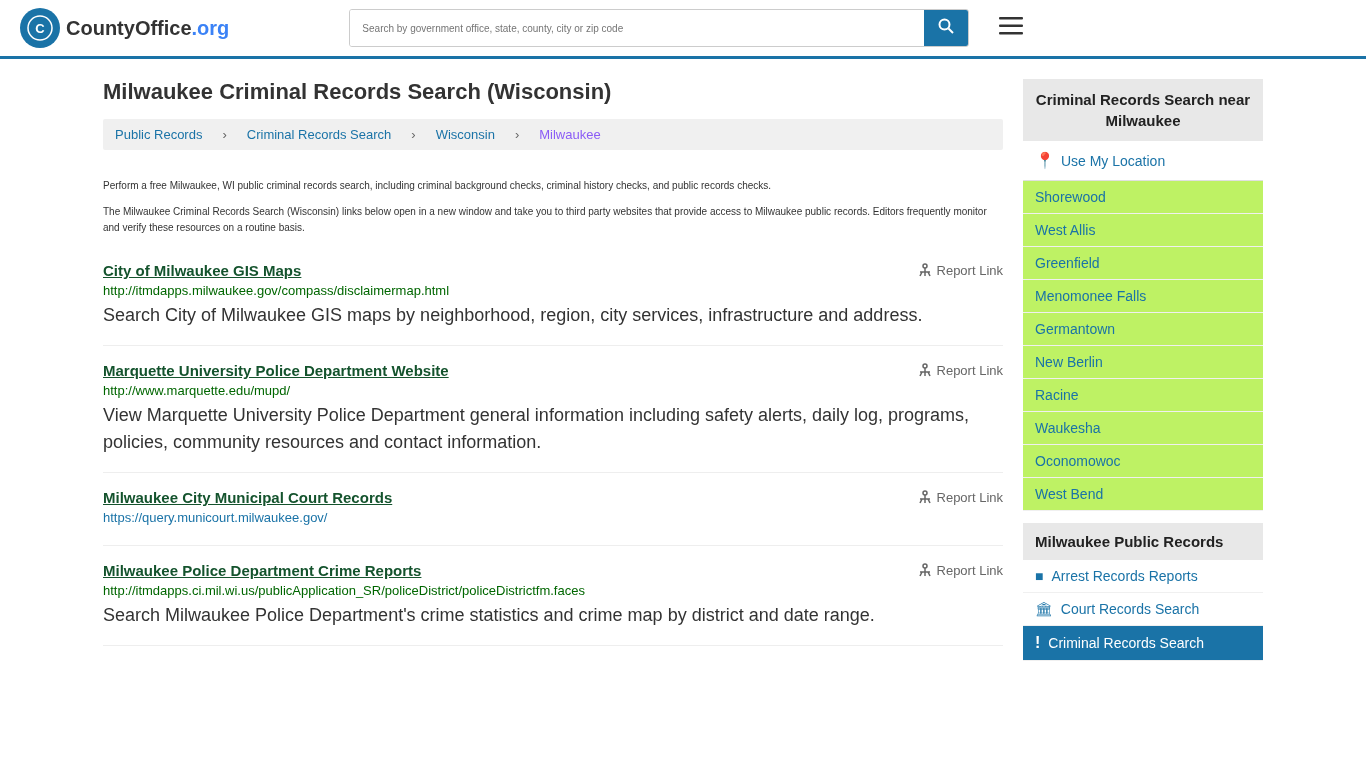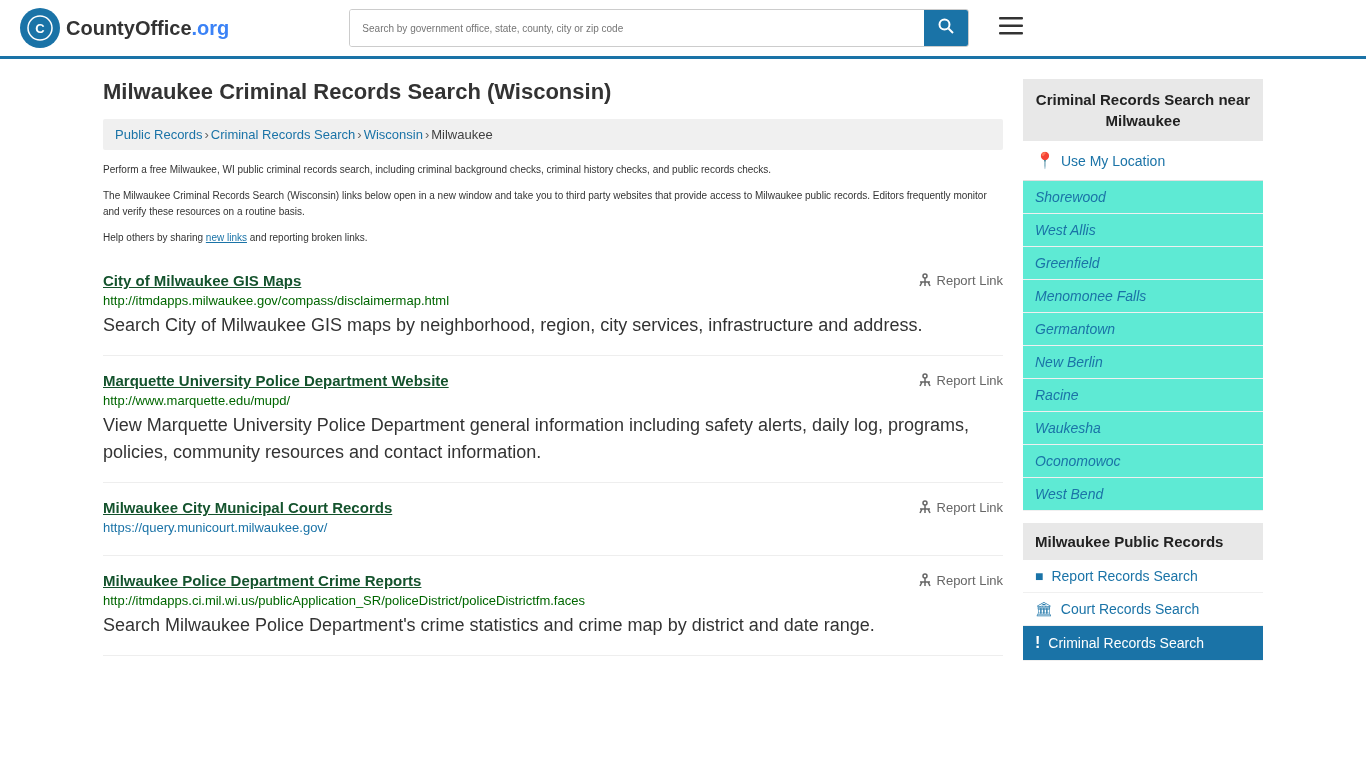--- a/index.html
+++ b/index.html
@@ -95,33 +95,33 @@
       color: #333;
       margin-bottom: 14px;
     }
 
     
     #breadcrumb {
       background: #f0f0f0;
       padding: 8px 12px;
       border-radius: 2px;
       font-size: 13px;
-      margin-bottom: 12px;
-      display: flex;
-      align-items: center;
-      gap: 0;
+      margin-bottom: 28px;
+      display: flex;
+      align-items: center;
+      gap: 18px;
       flex-wrap: wrap;
     }
     .breadcrumb-link {
       color: #1a73a7;
       text-decoration: none;
       cursor: pointer;
     }
     .breadcrumb-sep { color: #666; margin: 0 2px; }
-    .breadcrumb-current { color: #404040; }
+    .breadcrumb-current { color: #8b5cf6; }
 
     
     #description p {
       font-size: 10px;
       color: #333;
       line-height: 1.6;
       margin-bottom: 10px;
     }
     #description a { color: #1a73a7; text-decoration: underline; }
 
@@ -186,22 +186,21 @@
       align-items: center;
       gap: 6px;
       color: #1a73a7;
       cursor: pointer;
       font-size: 14px;
       border-bottom: 1px solid #e0e0e0;
       background: #fff;
     }
     .sidebar-link-list {
       list-style: none;
-      background: #5eead4;
-      font-style: italic;
+      background: #bef264;
     }
     .sidebar-link-list li {
       border-bottom: 1px solid #f0f0f0;
     }
     .sidebar-link-list a {
       display: block;
       padding: 8px 12px;
       color: #1a73a7;
       text-decoration: none;
       font-size: 14px;
@@ -285,23 +284,20 @@
       <a class="breadcrumb-link" href="#">Criminal Records Search</a>
       <span class="breadcrumb-sep">›</span>
       <a class="breadcrumb-link" href="#">Wisconsin</a>
       <span class="breadcrumb-sep">›</span>
       <span class="breadcrumb-current">Milwaukee</span>
     </div>
 
     <div id="description">
       <p>Perform a free Milwaukee, WI public criminal records search, including criminal background checks, criminal history checks, and public records checks.</p>
       <p>The Milwaukee Criminal Records Search (Wisconsin) links below open in a new window and take you to third party websites that provide access to Milwaukee public records. Editors frequently monitor and verify these resources on a routine basis.</p>
-      <p>
-        <span>Help others by sharing </span><a href="#">new links</a><span> and reporting broken links.</span>
-      </p>
     </div>
 
     <div id="results-list">
     <div class="result-item">
     <div class="result-header">
       <a class="result-title" href="#">City of Milwaukee GIS Maps</a>
       <button class="report-link-btn">
         <svg width="16" height="16" viewBox="0 0 16 16" fill="none">
           <circle cx="8" cy="4" r="2" stroke="#666" stroke-width="1.5"></circle>
           <line x1="8" y1="6" x2="8" y2="14" stroke="#666" stroke-width="1.5"></line>
@@ -409,21 +405,21 @@
             <a href="#">West Bend</a>
           </li>
         </ul>
     </div>
 
     <div class="sidebar-public-records">
       <div class="sidebar-public-records-header">Milwaukee Public Records</div>
       <div id="public-records-items">
           <a href="#" class="pr-item">
             <span class="pr-icon">■</span>
-            <span>Report Records Search</span>
+            <span>Arrest Records Reports</span>
           </a>
           <a href="#" class="pr-item">
             <span class="pr-icon">🏛</span>
             <span>Court Records Search</span>
           </a>
           <a href="#" class="pr-item active">
             <span class="pr-icon" style="font-size:16px;font-weight:bold;">!</span>
             <span>Criminal Records Search</span>
           </a>
         </div>

